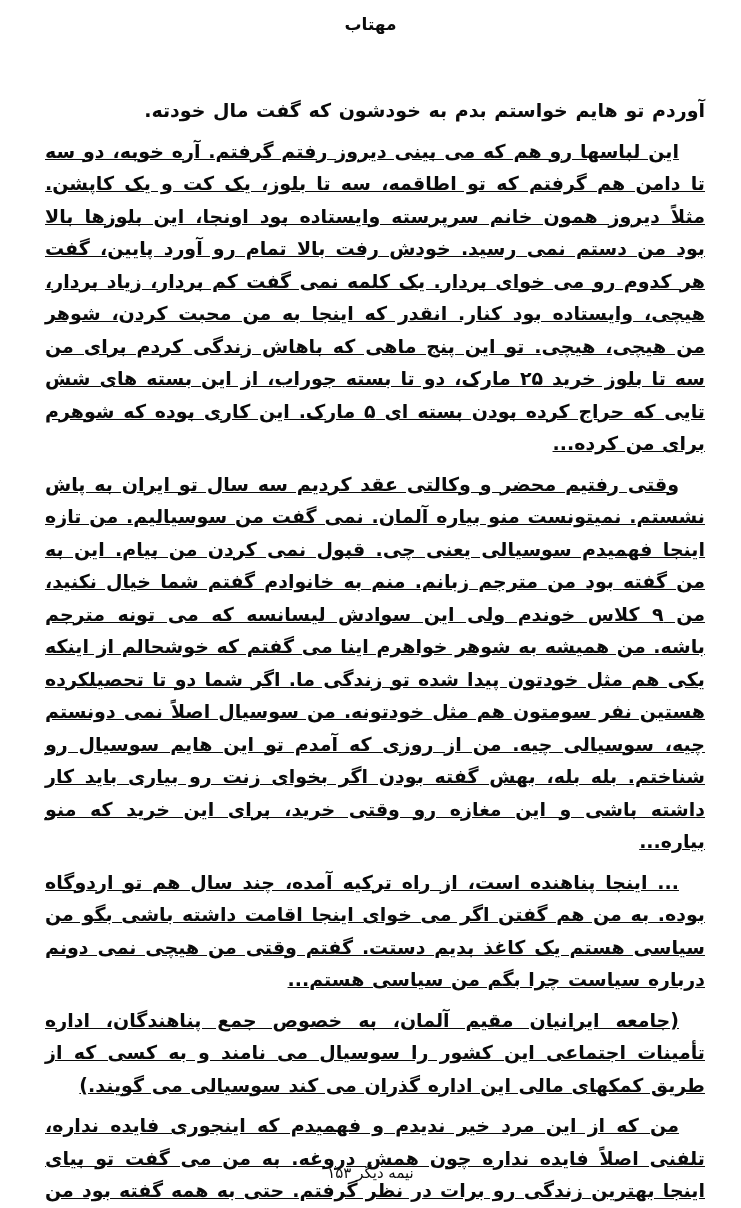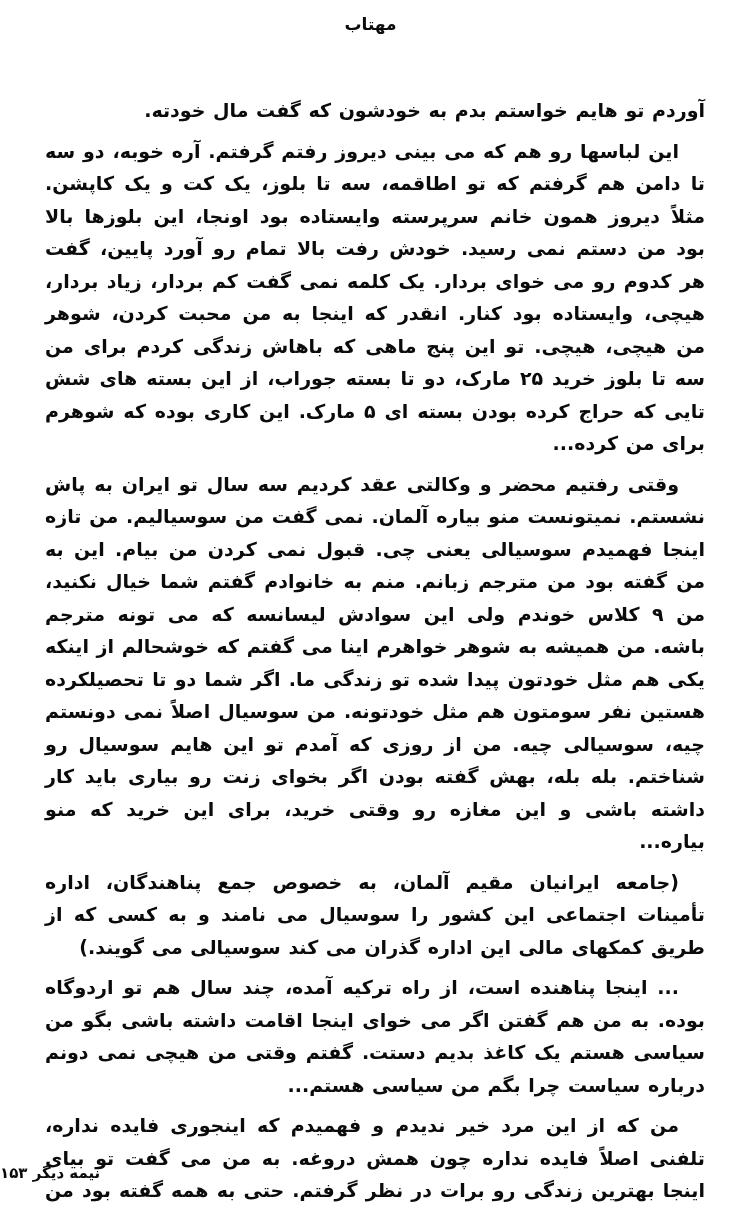--- a/index.html
+++ b/index.html
@@ -40,41 +40,42 @@
     line-height: 32.5px;
     font-weight: 700;
     word-spacing: 1px;
   }
   .body-text p.para {
     margin: 8px;
     padding: 0;
   }
   .body-text p.para.indent {
     text-indent: 26px; 
+    text-decoration: underline;
   }
   .page-footer {
     position: absolute;
     bottom: 26px;
     left: 0;
     right: 0;
-    text-align: left;
+    text-align: center;
     direction: rtl;
     font-size: 15px;
-    font-weight: 700;
+    font-weight: 400;
   }
 </style>
 </head>
 <body>
 
 <div class="page">
   <div class="running-head">مهتاب</div>
 
   <div class="body-text">
       <p class="para">آوردم تو هایم خواستم بدم به خودشون که گفت مال خودته.</p>
       <p class="para indent">این لباسها رو هم که می بینی دیروز رفتم گرفتم. آره خوبه، دو سه تا دامن هم گرفتم که تو اطاقمه، سه تا بلوز، یک کت و یک کاپشن. مثلاً دیروز همون خانم سرپرسته وایستاده بود اونجا، این بلوزها بالا بود من دستم نمی رسید. خودش رفت بالا تمام رو آورد پایین، گفت هر کدوم رو می خوای بردار. یک کلمه نمی گفت کم بردار، زیاد بردار، هیچی، وایستاده بود کنار. انقدر که اینجا به من محبت کردن، شوهر من هیچی، هیچی. تو این پنج ماهی که باهاش زندگی کردم برای من سه تا بلوز خرید ۲۵ مارک، دو تا بسته جوراب، از این بسته های شش تایی که حراج کرده بودن بسته ای ۵ مارک. این کاری بوده که شوهرم برای من کرده...</p>
       <p class="para indent">وقتی رفتیم محضر و وکالتی عقد کردیم سه سال تو ایران به پاش نشستم. نمیتونست منو بیاره آلمان. نمی گفت من سوسیالیم. من تازه اینجا فهمیدم سوسیالی یعنی چی. قبول نمی کردن من بیام. این به من گفته بود من مترجم زبانم. منم به خانوادم گفتم شما خیال نکنید، من ۹ کلاس خوندم ولی این سوادش لیسانسه که می تونه مترجم باشه. من همیشه به شوهر خواهرم اینا می گفتم که خوشحالم از اینکه یکی هم مثل خودتون پیدا شده تو زندگی ما. اگر شما دو تا تحصیلکرده هستین نفر سومتون هم مثل خودتونه. من سوسیال اصلاً نمی دونستم چیه، سوسیالی چیه. من از روزی که آمدم تو این هایم سوسیال رو شناختم. بله بله، بهش گفته بودن اگر بخوای زنت رو بیاری باید کار داشته باشی و این مغازه رو وقتی خرید، برای این خرید که منو بیاره...</p>
+      <p class="para indent">... اینجا پناهنده است، از راه ترکیه آمده، چند سال هم تو اردوگاه بوده. به من هم گفتن اگر می خوای اینجا اقامت داشته باشی بگو من سیاسی هستم یک کاغذ بدیم دستت. گفتم وقتی من هیچی نمی دونم درباره سیاست چرا بگم من سیاسی هستم...</p>
       <p class="para indent">(جامعه ایرانیان مقیم آلمان، به خصوص جمع پناهندگان، اداره تأمینات اجتماعی این کشور را سوسیال می نامند و به کسی که از طریق کمکهای مالی این اداره گذران می کند سوسیالی می گویند.)</p>
-      <p class="para indent">... اینجا پناهنده است، از راه ترکیه آمده، چند سال هم تو اردوگاه بوده. به من هم گفتن اگر می خوای اینجا اقامت داشته باشی بگو من سیاسی هستم یک کاغذ بدیم دستت. گفتم وقتی من هیچی نمی دونم درباره سیاست چرا بگم من سیاسی هستم...</p>
       <p class="para indent">من که از این مرد خیر ندیدم و فهمیدم که اینجوری فایده نداره، تلفنی اصلاً فایده نداره چون همش دروغه. به من می گفت تو بیای اینجا بهترین زندگی رو برات در نظر گرفتم. حتی به همه گفته بود من باشگاه دیدم. من حتی لباس عروسیمو آوردم اینجا، حتی نگاه نکرد ببینه این لباس عروسی آیا وجود داره یا نه. هر چی هم که لباس آوردم جرأت نداشتم بپوشم چون می گفت اجازه نمیدم این لباسها رو بپوشی. من هم تمام لباسها رو گذاشتم تو چمدون. همیشه سعی کردم ساده راه برم. ولی چرا یک</p>
     </div>
 
   <div class="page-footer">نیمه دیگر ۱۵۳</div>
 </div>
 
 </body></html>

